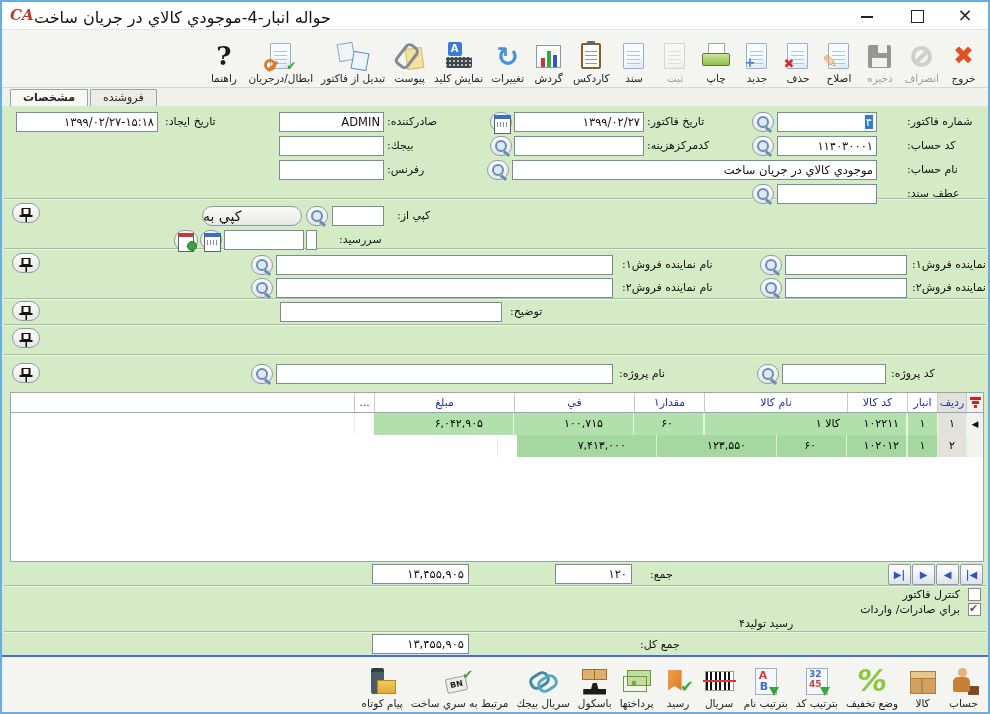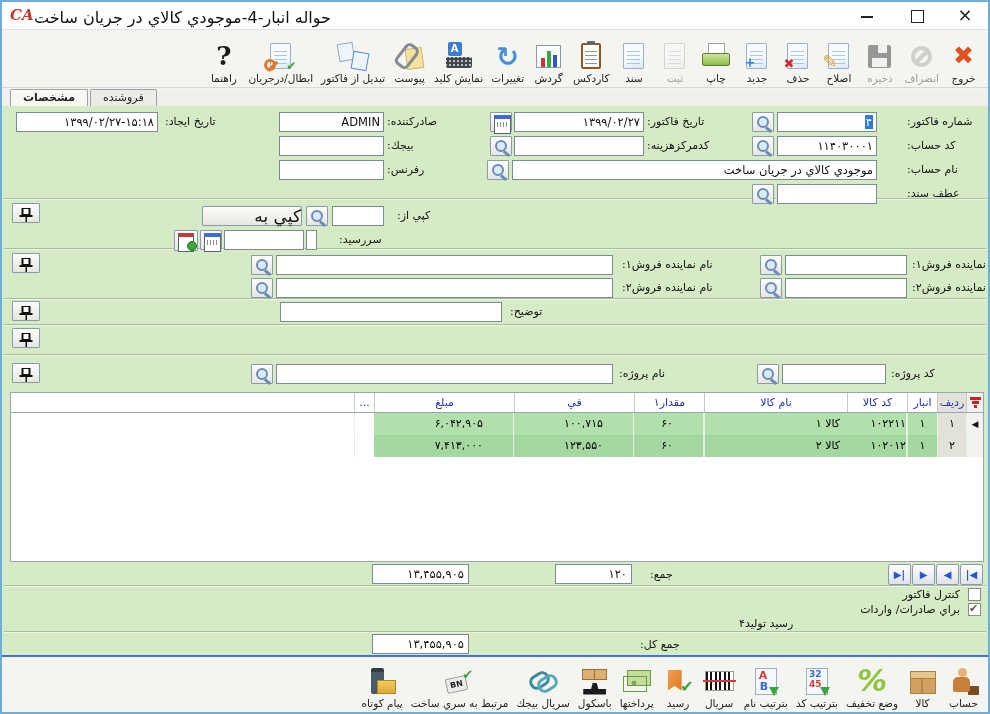--- a/index.html
+++ b/index.html
@@ -103,21 +103,21 @@
   .tab{height:17px;padding:1px 12px 0;font-size:11px;color:#222;background:#ececе7;background:#ecece7;border:1px solid #9aa2aa;border-bottom:none;border-radius:2px 2px 0 0;margin-left:2px;cursor:default}
   .tab.active{background:#f7f7f3;font-weight:bold}
 
   
   .form-bg{position:absolute;top:104px;left:0;right:0;height:552px;background:#d5ebc5}
   .sep{position:absolute;left:2px;right:2px;height:1px;background:#a8bd9c;box-shadow:0 1px 0 #edf6e4}
   .lbl{position:absolute;height:20px;line-height:20px;font-size:11px;color:#111;white-space:nowrap;text-align:left}
   .field{position:absolute;height:20px;background:#fff;border:1px solid #7a8a96;font-size:11.5px;line-height:18px;padding:0 3px;color:#111;direction:ltr;text-align:right;white-space:nowrap;overflow:hidden}
   .field.rtl{direction:rtl;text-align:right}
   .sel{background:#2e7cd6;color:#fff;padding:0 1px}
-  .btn{position:absolute;background:linear-gradient(#fcfcfa,#e6e6e1);border:1px solid #8a9aa8;border-radius:1px;font-size:17px;text-align:right;color:#111;cursor:default}
+  .btn{position:absolute;background:linear-gradient(#fcfcfa,#e6e6e1);border:1px solid #8a9aa8;border-radius:10px;font-size:14px;text-align:left;color:#111;cursor:default}
   .btn-mag{width:22px;height:20px}
   .btn-mag::before{content:"";position:absolute;left:4px;top:3px;width:8px;height:8px;border:2px solid #6a8ab8;border-radius:50%;background:#dceaf8}
   .btn-mag::after{content:"";position:absolute;left:13px;top:13px;width:7px;height:2.5px;background:#6a8ab8;transform:rotate(40deg);transform-origin:left center}
   .btn-cal{width:22px;height:20px}
   .btn-cal::before{content:"";position:absolute;left:3px;top:2px;width:15px;height:14px;background:#fff;border:1px solid #566;border-top:4px solid #3b6bd4}
   .btn-cal::after{content:"";position:absolute;left:6px;top:9px;width:10px;height:5px;background:repeating-linear-gradient(90deg,#88a 0 1px,#0000 1px 3px)}
   .btn-cal2{width:24px;height:21px}
   .btn-cal2::before{content:"";position:absolute;left:3px;top:2px;width:14px;height:14px;background:#fff;border:1px solid #566;border-top:4px solid #c43b3b}
   .btn-cal2::after{content:"";position:absolute;left:12px;top:10px;width:8px;height:8px;border-radius:50%;background:#3aa53a;border:1px solid #267a26}
   .btn-pin{width:28px;height:20px}
@@ -133,21 +133,21 @@
   .g-head{height:20px;border-bottom:1px solid #98a6b4;color:#2233bb}
   .g-cell{flex:0 0 auto;border-inline-end:1px solid #c8c8c4;height:100%;line-height:21px;text-align:center;overflow:hidden;white-space:nowrap}
   .g-head .g-cell{line-height:19px}
   .c-ind{width:17px}.c-radif{width:29px}.c-anbar{width:30px}.c-code{width:60px}.c-name{width:143px}.c-qty{width:70px}.c-fee{width:120px}.c-amt{width:140px}.c-more{width:20px}
   .r1 .g-cell{background:#b2e0ac;border-inline-end-color:#e7f4e2}
   .r2 .g-cell{background:#a5d8a0;border-inline-end-color:#dff0da}
   .g-row .c-ind{background:#f2f2ee !important}
   .g-row .c-radif{background:#e2e2da !important}
   .g-row .c-more{background:#fff !important}
   .num{direction:ltr;text-align:right;padding-left:4px;padding-right:30px}
-  .num2{direction:ltr;text-align:right;}
+  .num2{direction:ltr;text-align:right;padding-right:7px}
   .c-name.val{text-align:right;padding-right:7px}
   .funnel{display:inline-block;width:11px;height:11px;margin-top:4px;background:
     linear-gradient(#c22,#c22) 50% 0/11px 3px no-repeat,
     linear-gradient(#c22,#c22) 50% 4px/7px 3px no-repeat,
     linear-gradient(#c22,#c22) 50% 8px/3px 3px no-repeat}
   .rowmark::before{content:"◀";font-size:9px;color:#111}
 
   
   .tot-box{position:absolute;height:20px;background:#fff;border:1px solid #7a8a96;font-size:11.5px;line-height:18px;direction:ltr;text-align:right;padding:0 4px;color:#111}
   .nav-btn{position:absolute;top:562px;width:23px;height:21px;background:linear-gradient(#ffffff,#dfe3ea);border:1px solid #8a9ab0;border-radius:2px;color:#2a55cc;font-size:10px;font-weight:bold;text-align:center;line-height:19px;direction:ltr}
@@ -404,21 +404,20 @@
       <div class="g-cell c-qty num">۶۰</div>
       <div class="g-cell c-fee num">۱۰۰,۷۱۵</div>
       <div class="g-cell c-amt num">۶,۰۴۲,۹۰۵</div>
       <div class="g-cell c-more"></div>
     </div>
     <div class="g-row r2">
       <div class="g-cell c-ind"></div>
       <div class="g-cell c-radif">۲</div>
       <div class="g-cell c-anbar">۱</div>
       <div class="g-cell c-code num2">۱۰۲۰۱۲</div>
-      <div class="g-cell c-name val">كالا ۲</div>
       <div class="g-cell c-qty num">۶۰</div>
       <div class="g-cell c-fee num">۱۲۳,۵۵۰</div>
       <div class="g-cell c-amt num">۷,۴۱۳,۰۰۰</div>
       <div class="g-cell c-more"></div>
     </div>
   </div>
 
   <div class="nav-btn" style="left:886px">▶|</div>
   <div class="nav-btn" style="left:910px">▶</div>
   <div class="nav-btn" style="left:934px">◀</div>

